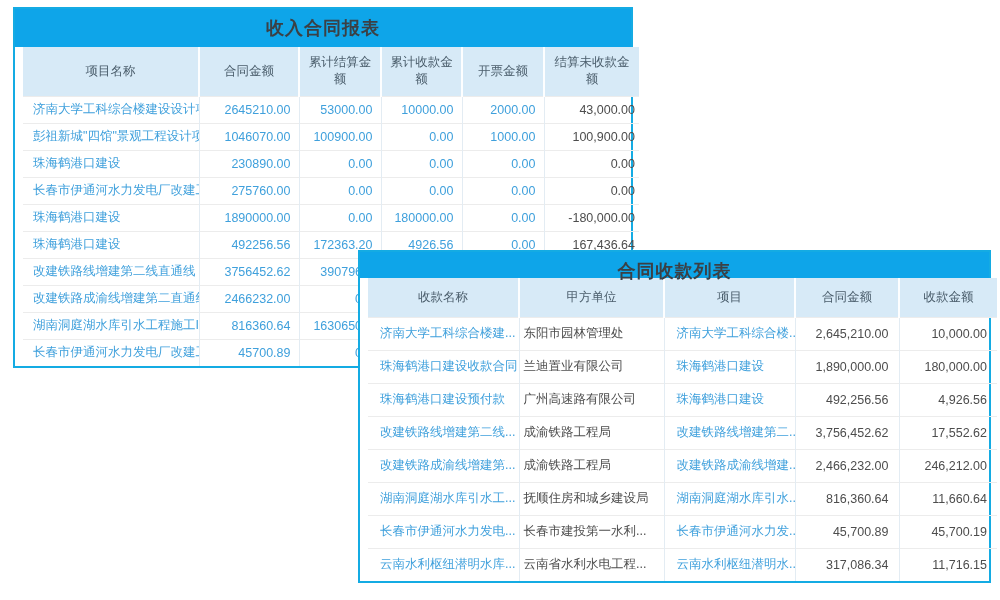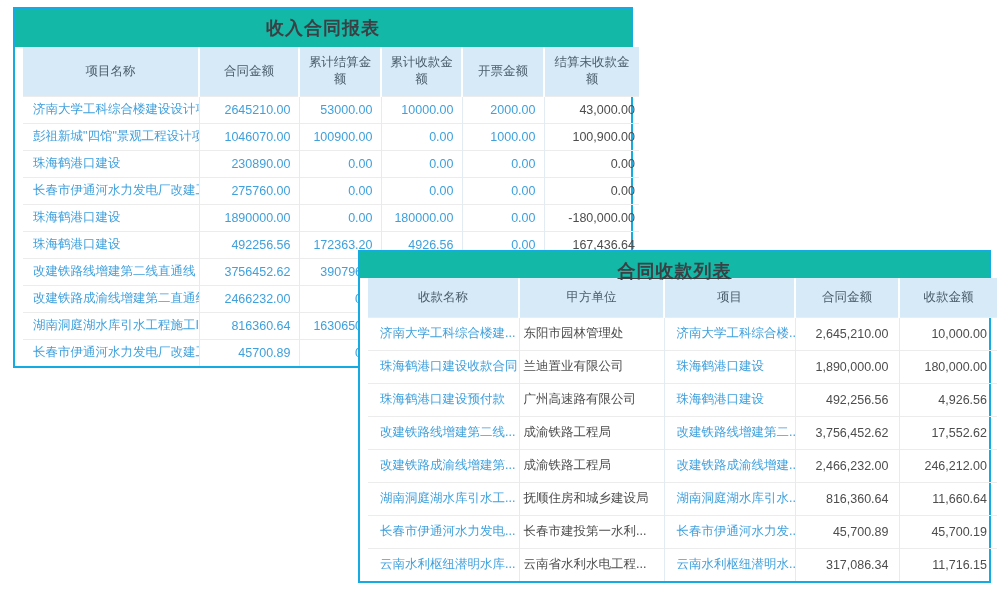--- a/index.html
+++ b/index.html
@@ -12,23 +12,23 @@
     --row-line:#ececec;
     --col-line:#e3ecf3;
   }
   *{box-sizing:border-box;}
   html,body{margin:0;padding:0;width:1000px;height:600px;background:#ffffff;overflow:hidden;
     font-family:"Liberation Sans","DejaVu Sans",sans-serif;}
   .card{position:absolute;background:#ffffff;border:2px solid var(--border);}
   .card-income{left:13px;top:7px;width:620px;z-index:1;}
   .card-receipt{left:358px;top:250px;width:633px;z-index:2;}
   .card-title{text-align:center;font-weight:bold;font-size:18px;color:var(--title-text);
-    letter-spacing:1px;background:#14b8a6;}
+    letter-spacing:1px;background:#0ea5e9;}
   .card-income .card-title{height:38px;line-height:38px;}
-  .card-receipt .card-title{height:26px;line-height:39px;text-decoration:underline;}
+  .card-receipt .card-title{height:26px;line-height:39px;}
   table{border-collapse:collapse;table-layout:fixed;width:100%;font-size:12.5px;margin-left:8px;}
   th{background:var(--header-bg);color:var(--header-text);font-weight:normal;
     text-align:center;vertical-align:middle;line-height:1.35;padding:2px 4px;}
   th + th{border-left:2px solid rgba(255,255,255,0.95);}
   .t1 th{height:49px;}
   .t2 th{height:39px;}
   td{white-space:nowrap;overflow:hidden;vertical-align:middle;padding:0;
     border-top:1px solid var(--row-line);}
   td + td{border-left:1px solid var(--col-line);}
   .t1 td{height:27px;}

